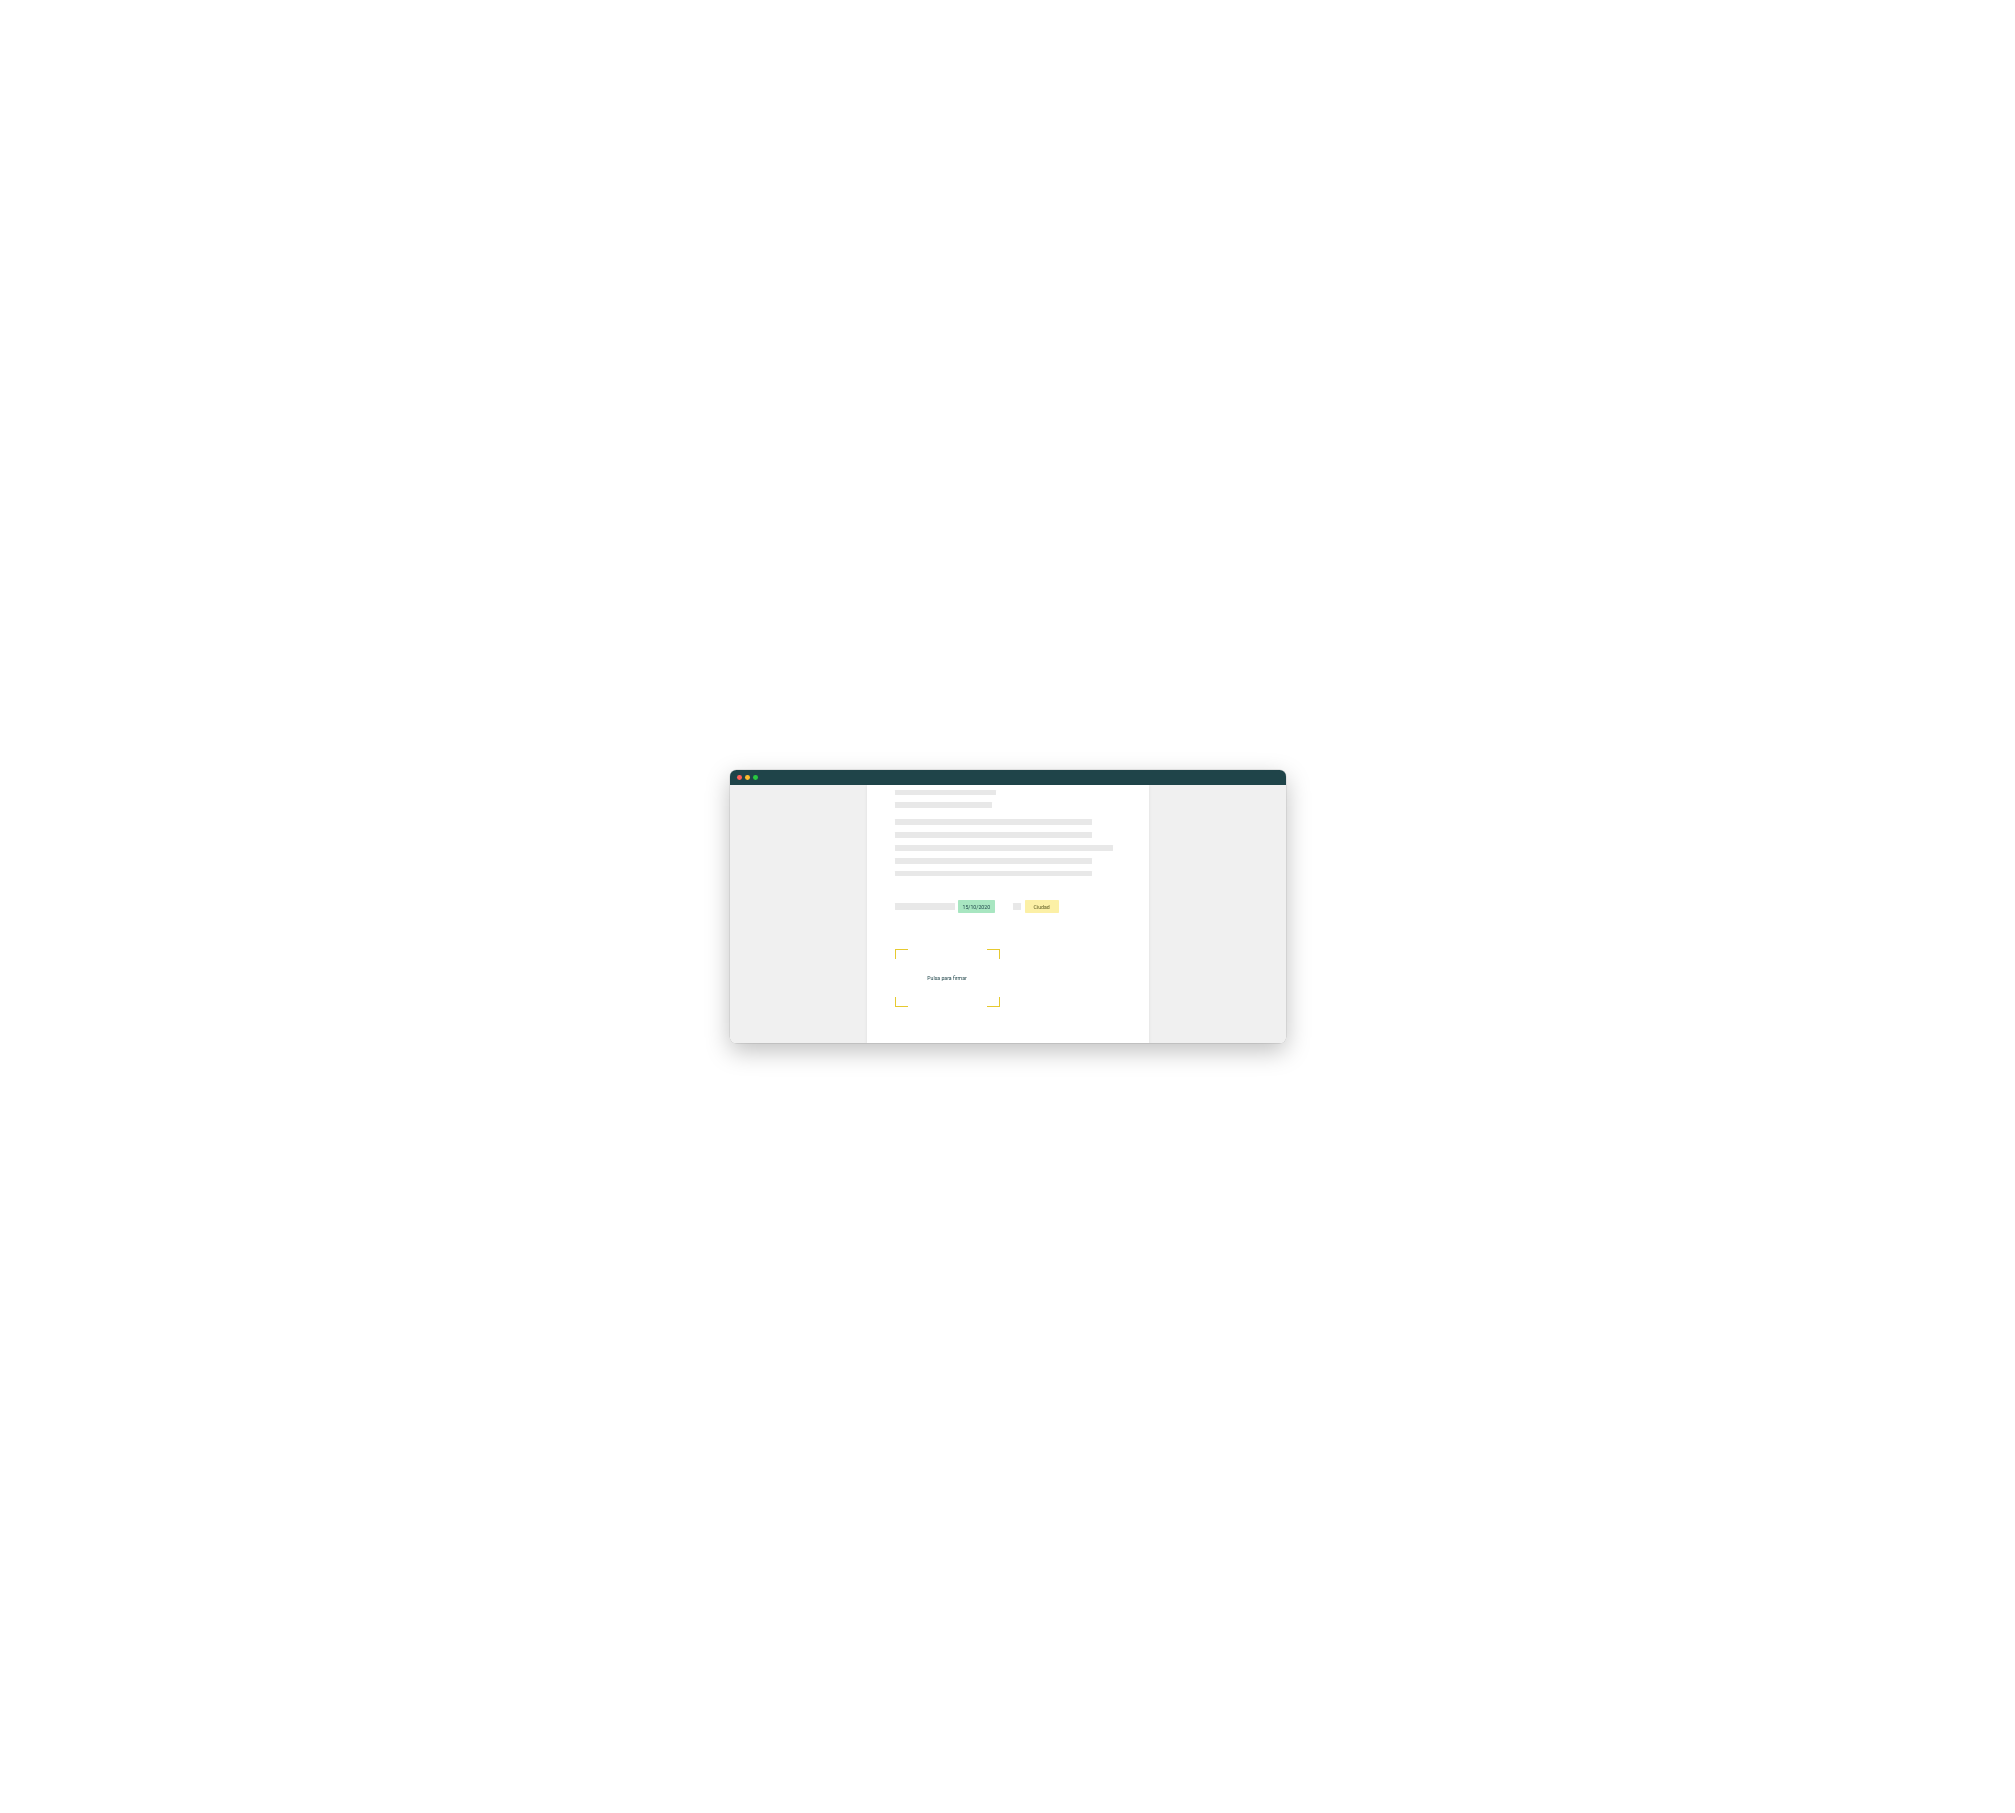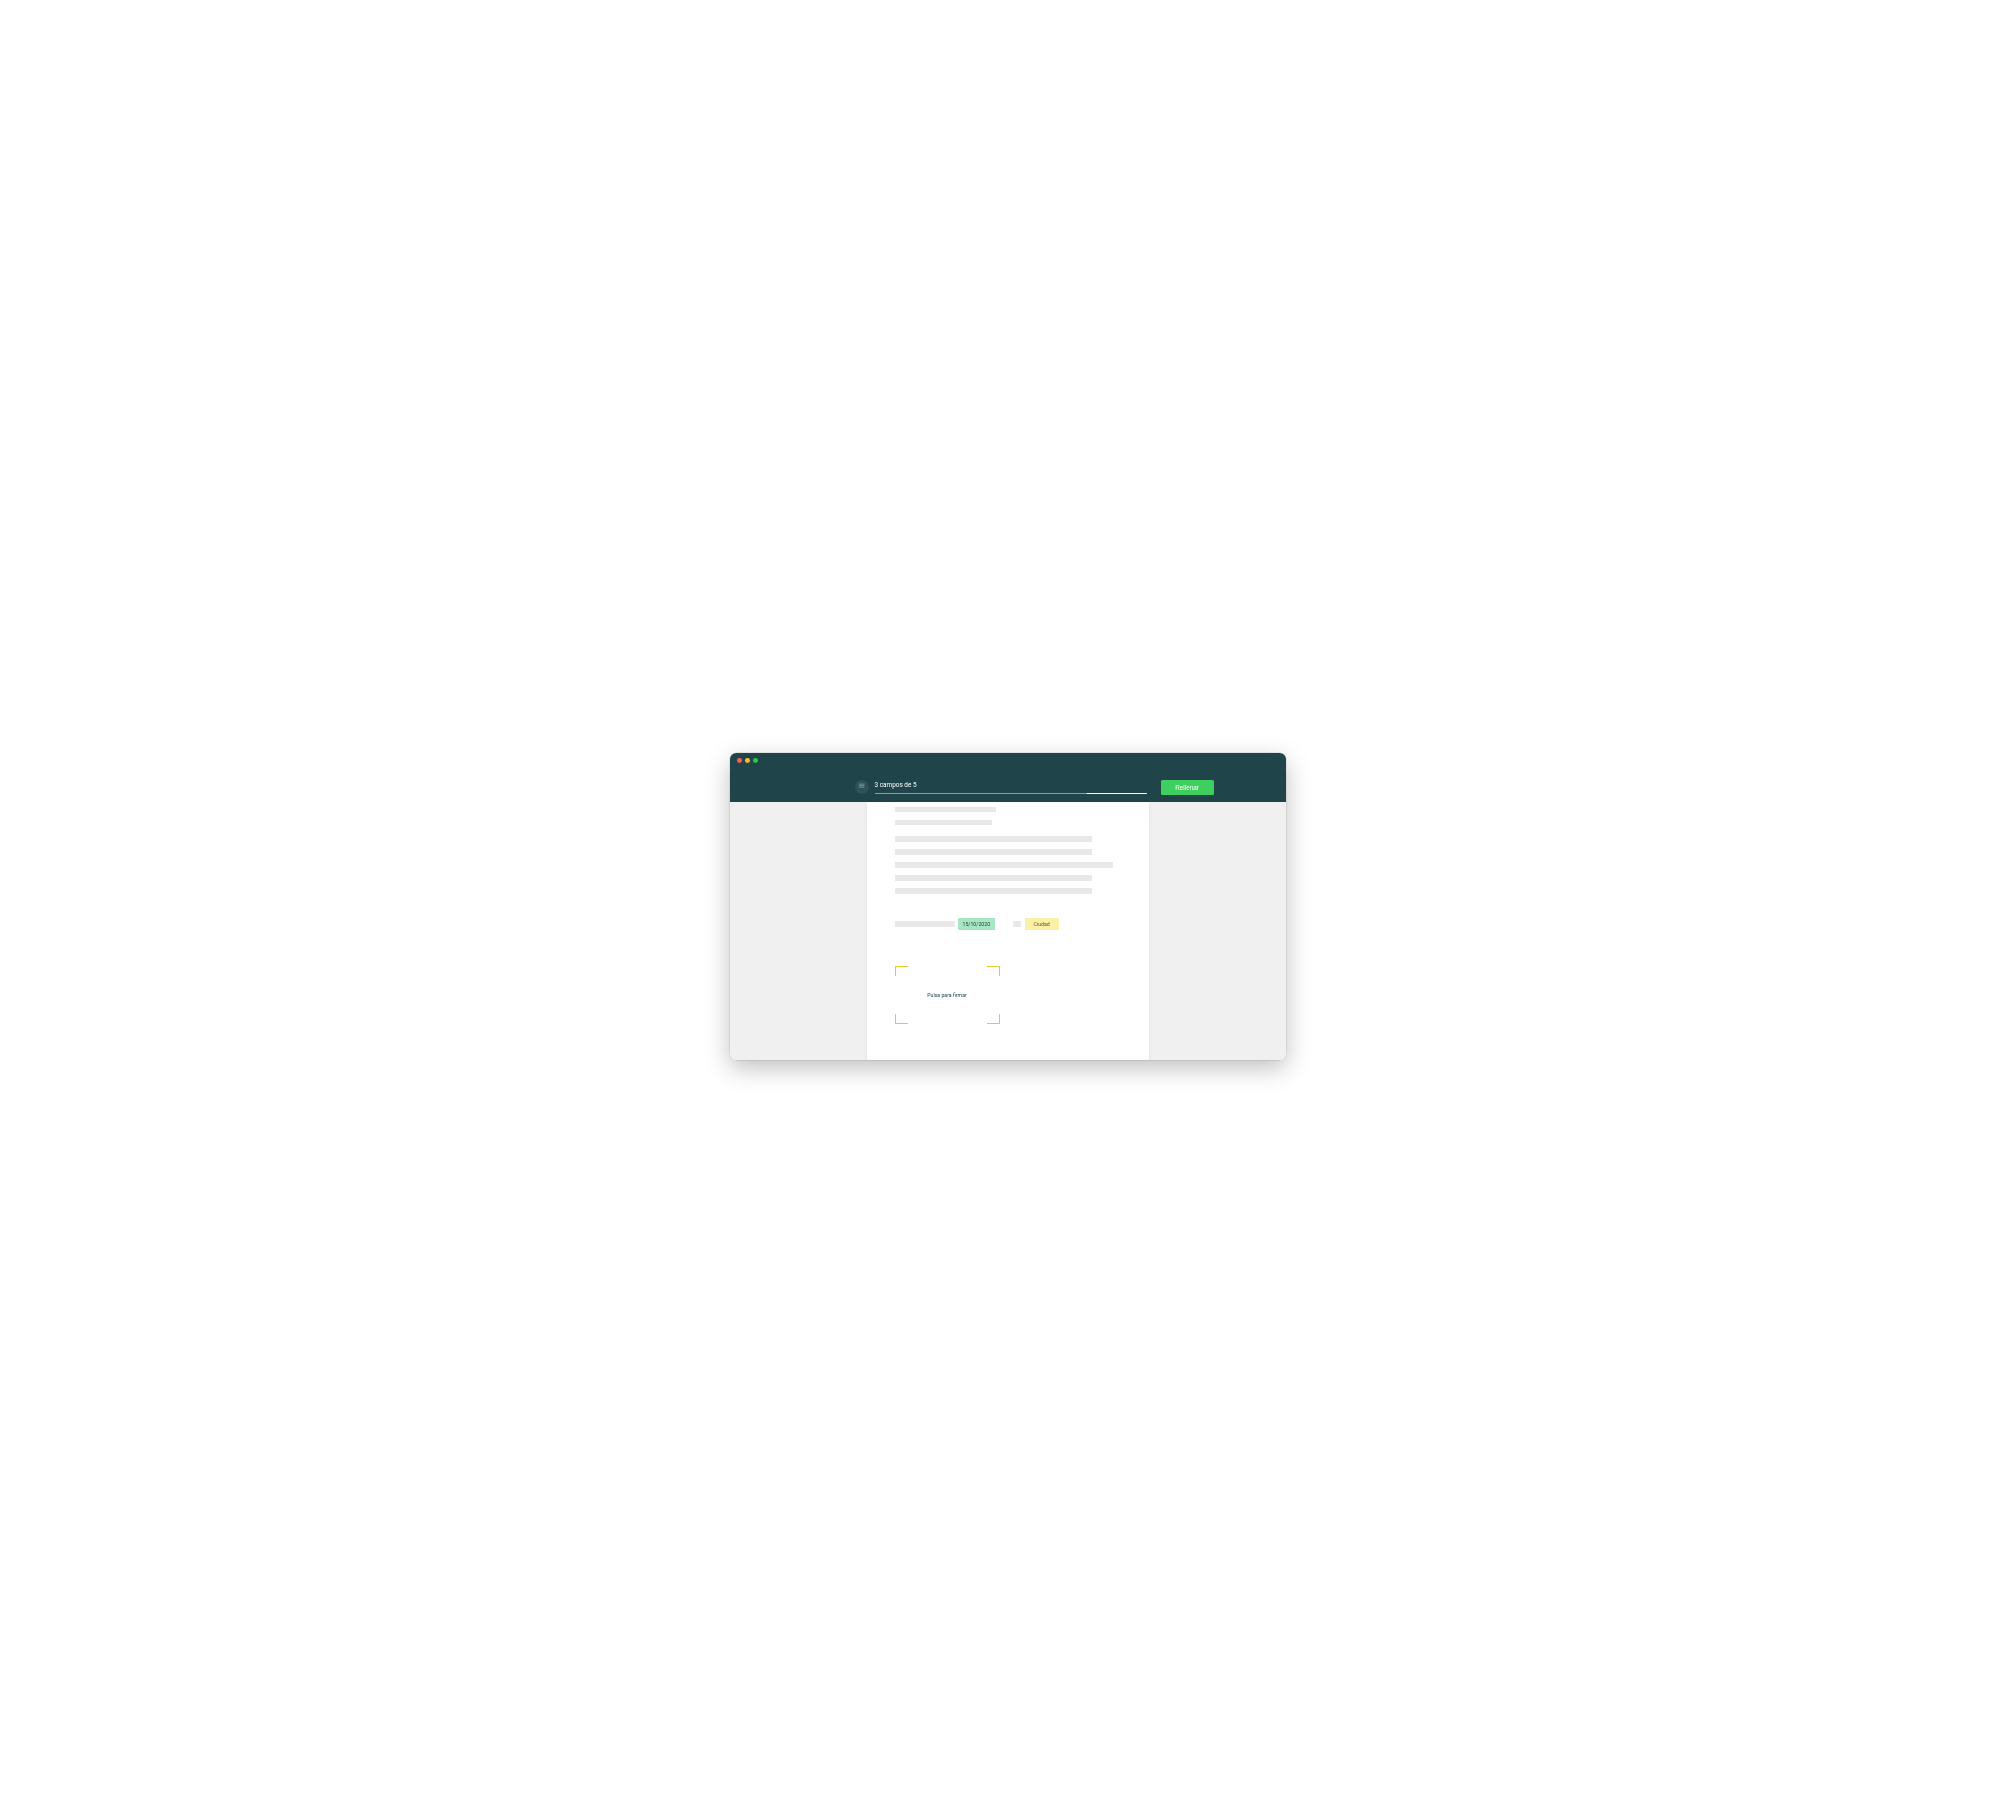--- a/index.html
+++ b/index.html
@@ -205,40 +205,20 @@
 <body>
 
 <div class="window">
 
   <div class="titlebar">
     <div class="traffic-light traffic-red"></div>
     <div class="traffic-light traffic-yellow"></div>
     <div class="traffic-light traffic-green"></div>
   </div>
 
-  <div class="header">
-    <div class="menu-button">
-      <span>
-        <svg viewBox="0 0 24 24" fill="none" stroke="#a6b8ba" stroke-width="2" stroke-linecap="round">
-          <line x1="4" y1="7" x2="20" y2="7"></line>
-          <line x1="4" y1="12" x2="20" y2="12"></line>
-          <line x1="4" y1="17" x2="20" y2="17"></line>
-        </svg>
-      </span>
-    </div>
-
-    <div class="progress-container">
-      <div class="progress-label">3 campos de 5</div>
-      <div class="progress-track">
-        <div class="progress-fill" style="width:78%"></div>
-      </div>
-    </div>
-
-    <button class="fill-button">Rellenar</button>
-  </div>
 
   <div class="content-area">
     <div class="document">
 
       <div class="text-line line-w1"></div>
       <div class="text-line line-w2"></div>
       <div class="text-line line-w3"></div>
       <div class="text-line line-w4"></div>
       <div class="text-line line-w5"></div>
       <div class="text-line line-w6"></div>

